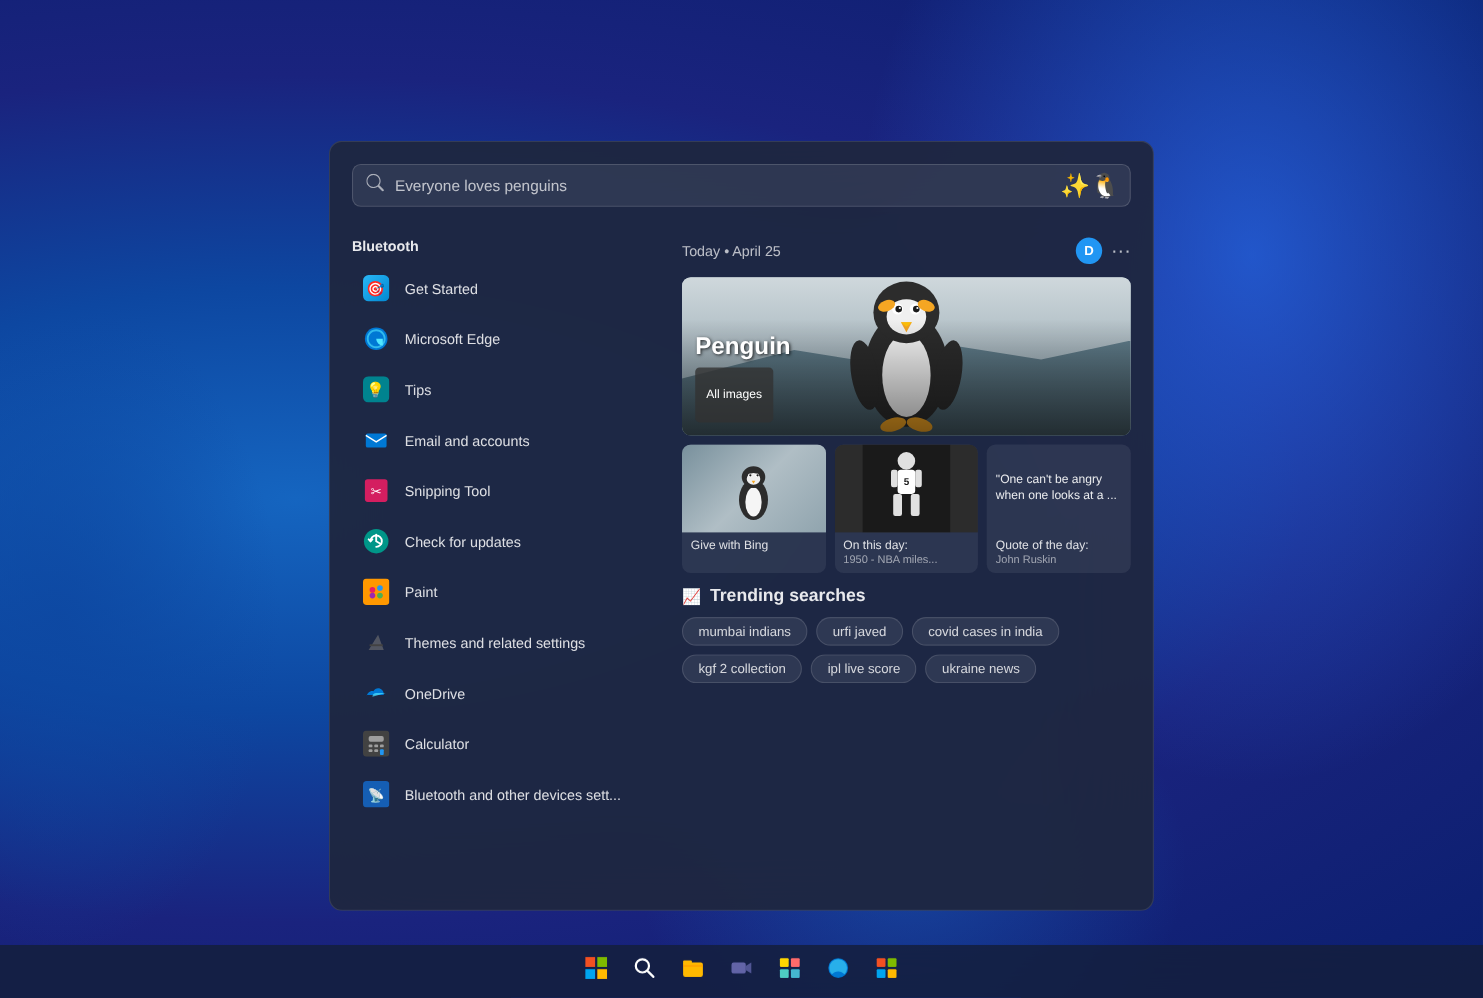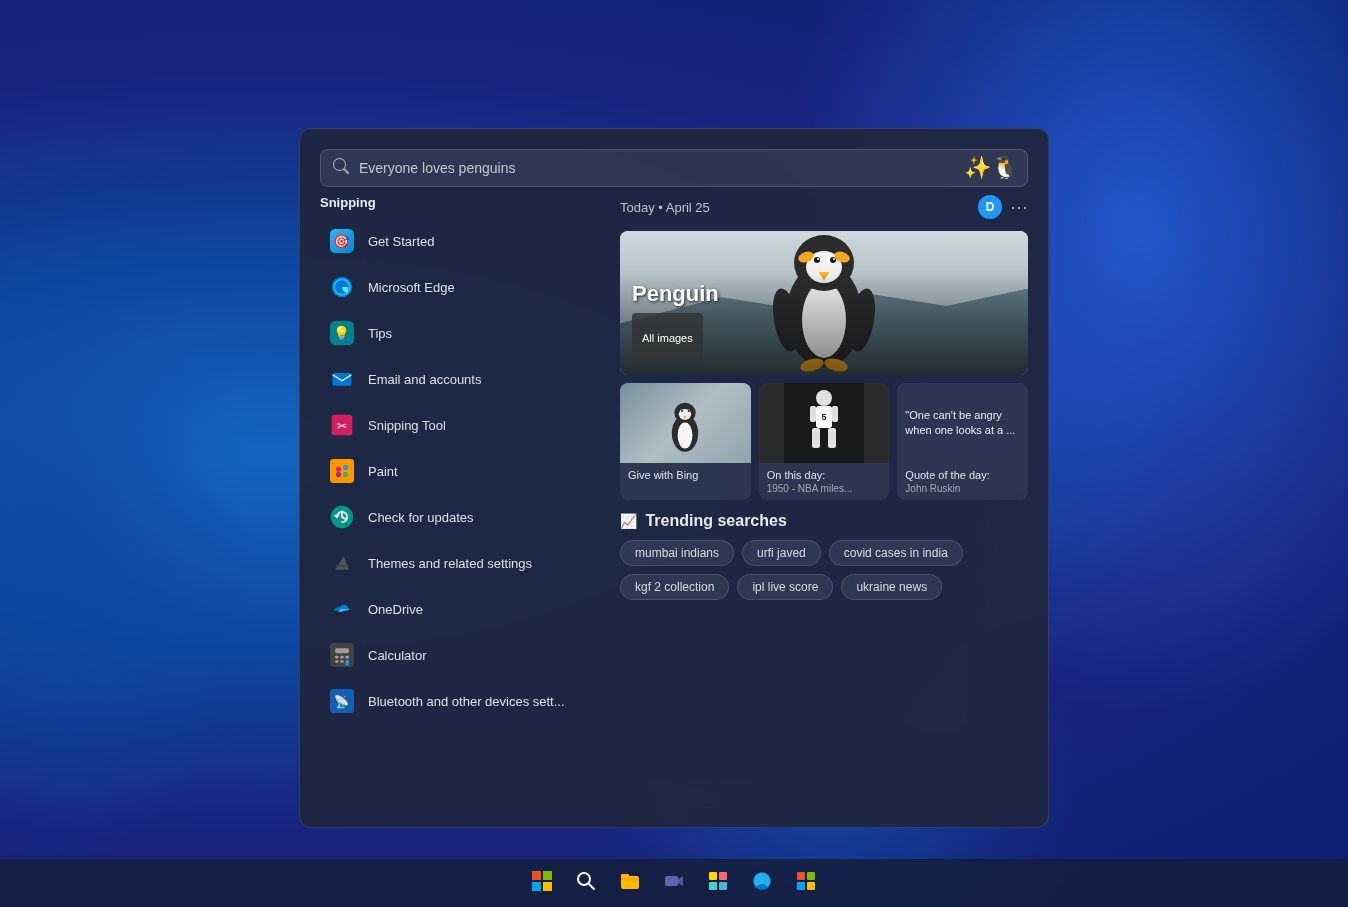--- a/index.html
+++ b/index.html
@@ -75,21 +75,21 @@
     }
 
     
     .search-bar {
       display: flex;
       align-items: center;
       background: rgba(255,255,255,0.08);
       border: 1px solid rgba(255,255,255,0.15);
       border-radius: 8px;
       padding: 8px 12px;
-      margin-bottom: 8px;
+      margin-bottom: 28px;
       position: relative;
     }
 
     .search-icon-wrap {
       color: rgba(255,255,255,0.6);
       margin-right: 10px;
       font-size: 16px;
     }
 
     .search-input-text {
@@ -375,21 +375,21 @@
     </div>
     <span class="search-input-text">Everyone loves penguins</span>
     <div class="search-decoration">
       <span style="font-size:22px;">✨🐧</span>
     </div>
   </div>
 
   <div class="main-content">
 
     <div class="suggested-panel">
-      <div class="suggested-label">Snipping</div>
+      <div class="suggested-label">Bluetooth</div>
 
       <div id="suggested-list">
           <div class="suggested-item">
             <div class="suggested-item-icon">
               <svg viewBox="0 0 28 28" width="24" height="24">
                 <rect width="28" height="28" rx="6" fill="url(#gs)"></rect>
                 <defs>
                   <linearGradient id="gs" x1="0" y1="0" x2="1" y2="1">
                     <stop offset="0%" stop-color="#29b6f6"></stop>
                     <stop offset="100%" stop-color="#0288d1"></stop>
@@ -435,39 +435,39 @@
                 <rect width="28" height="28" rx="4" fill="none"></rect>
                 <rect x="2" y="2" width="24" height="24" rx="3" fill="#e91e63" opacity="0.9"></rect>
                 <text x="14" y="20" text-anchor="middle" font-size="14" fill="white">✂</text>
               </svg>
             </div>
             <span class="suggested-item-label">Snipping Tool</span>
           </div>
           <div class="suggested-item">
             <div class="suggested-item-icon">
               <svg viewBox="0 0 28 28" width="24" height="24">
+                <circle cx="14" cy="14" r="13" fill="#009688"></circle>
+                <path d="M14 7v7l5 3" stroke="white" stroke-width="2" fill="none" stroke-linecap="round"></path>
+                <path d="M8 14 A6 6 0 1 1 14 20" stroke="white" stroke-width="2" fill="none" stroke-linecap="round"></path>
+                <polyline points="6,12 8,14 10,12" stroke="white" stroke-width="2" fill="none" stroke-linecap="round"></polyline>
+              </svg>
+            </div>
+            <span class="suggested-item-label">Check for updates</span>
+          </div>
+          <div class="suggested-item">
+            <div class="suggested-item-icon">
+              <svg viewBox="0 0 28 28" width="24" height="24">
                 <rect width="28" height="28" rx="4" fill="#ff9800"></rect>
                 <circle cx="10" cy="12" r="3" fill="#e91e63"></circle>
                 <circle cx="18" cy="10" r="3" fill="#2196f3"></circle>
                 <circle cx="18" cy="18" r="3" fill="#4caf50"></circle>
                 <circle cx="10" cy="18" r="3" fill="#9c27b0"></circle>
               </svg>
             </div>
             <span class="suggested-item-label">Paint</span>
-          </div>
-          <div class="suggested-item">
-            <div class="suggested-item-icon">
-              <svg viewBox="0 0 28 28" width="24" height="24">
-                <circle cx="14" cy="14" r="13" fill="#009688"></circle>
-                <path d="M14 7v7l5 3" stroke="white" stroke-width="2" fill="none" stroke-linecap="round"></path>
-                <path d="M8 14 A6 6 0 1 1 14 20" stroke="white" stroke-width="2" fill="none" stroke-linecap="round"></path>
-                <polyline points="6,12 8,14 10,12" stroke="white" stroke-width="2" fill="none" stroke-linecap="round"></polyline>
-              </svg>
-            </div>
-            <span class="suggested-item-label">Check for updates</span>
           </div>
           <div class="suggested-item">
             <div class="suggested-item-icon">
               <svg viewBox="0 0 28 28" width="24" height="24">
                 <rect width="28" height="28" rx="4" fill="none"></rect>
                 <path d="M6 22L16 6l6 16H6z" fill="#757575" opacity="0.6"></path>
                 <rect x="7" y="16" width="14" height="2" fill="#424242"></rect>
               </svg>
             </div>
             <span class="suggested-item-label">Themes and related settings</span>

